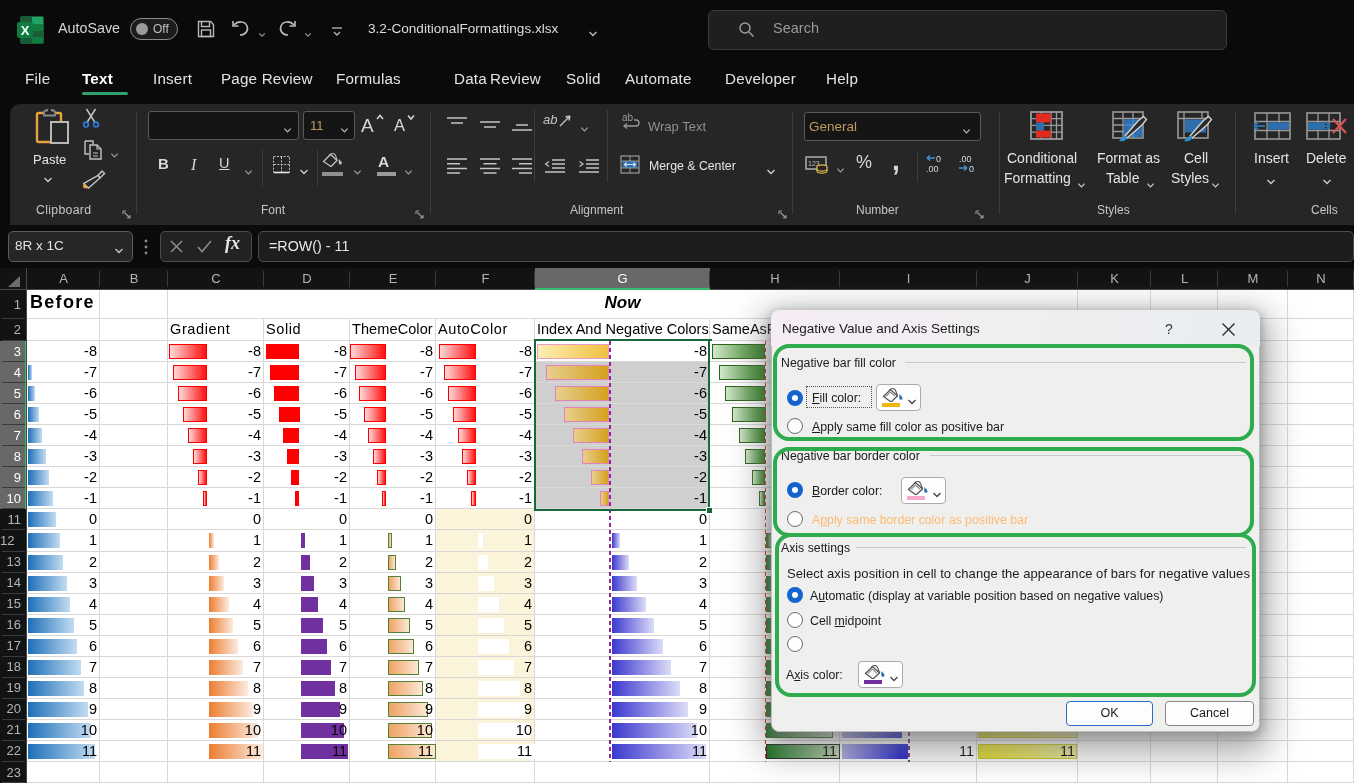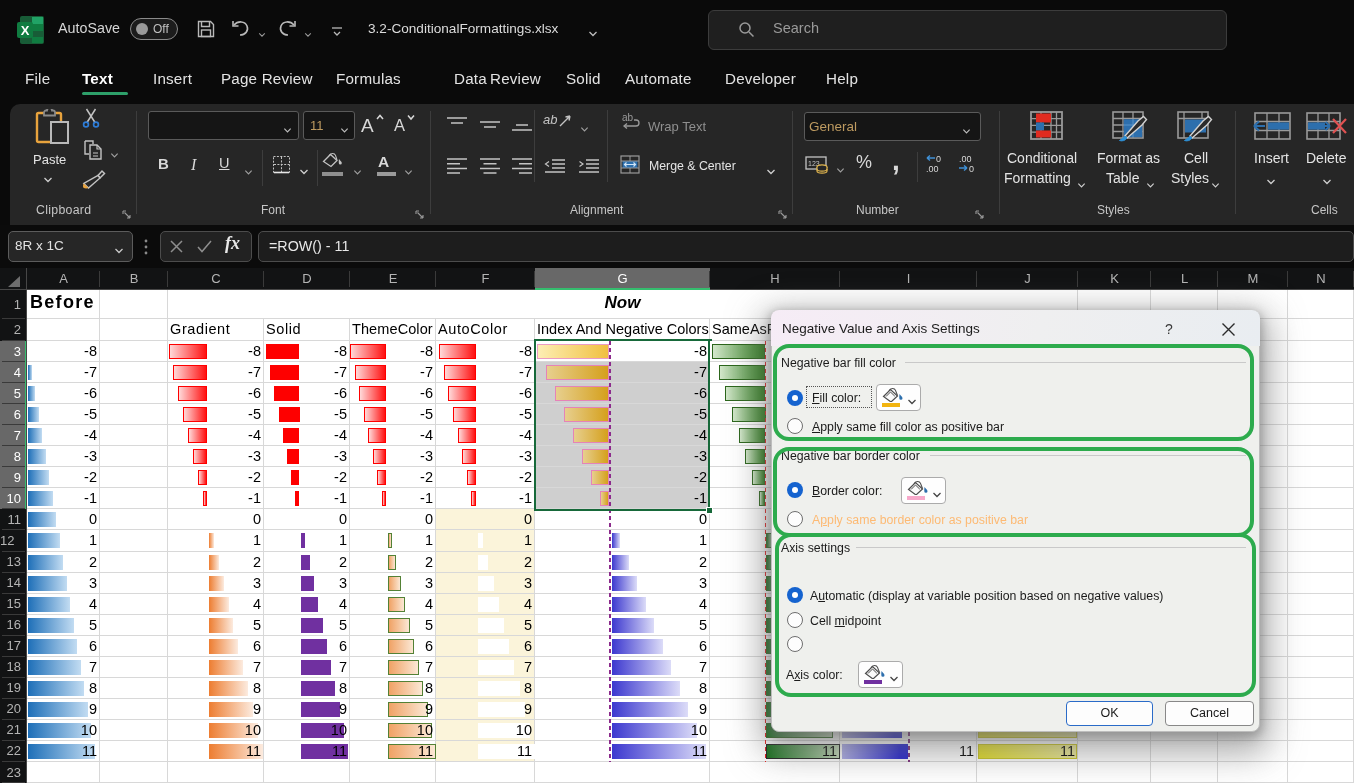--- a/index.html
+++ b/index.html
@@ -776,20 +776,21 @@
 <path d="M18.5 7 C19.8 9 21.5 9.6 21.5 11.2 A1.6 1.6 0 0 1 18.3 11.2 C18.3 9.8 18.2 8.6 18.5 7 Z" fill="#2d6fad"></path>
 </svg></div>
 <div style="position:absolute;left:907px;top:496px;width:18px;height:4px;background:#f7a8ca;"></div>
 <div style="position:absolute;left:932px;top:486px;width:10px;height:10px;"><svg width="10" height="10" viewBox="0 0 10 10">
         <path d="M1.5 3 L5 6.5 L8.5 3" fill="none" stroke="#444" stroke-width="1.3"></path>
       </svg></div>
 <div style="position:absolute;left:787px;top:511px;width:16px;height:16px;border-radius:50%;background:#fdfdfd;border:1.6px solid #6e6e6e;"></div>
 <div style="position:absolute;left:812px;top:513px;font-size:12.3px;color:#fdba74;white-space:nowrap;line-height:1.2;">A<span style="text-decoration:underline;">p</span>ply same border color as positive bar</div>
 <div style="position:absolute;left:781px;top:541px;font-size:12.3px;color:#1b1b1b;white-space:nowrap;line-height:1.2;">Axis settings</div>
 <div style="position:absolute;left:856px;top:547px;width:390px;height:1px;background:#c9c9c9;"></div>
+<div style="position:absolute;left:787px;top:566px;font-size:13px;color:#1b1b1b;white-space:nowrap;line-height:1.2;letter-spacing:0.05px;">Select axis position in cell to change the appearance of bars for negative values</div>
 <div style="position:absolute;left:787px;top:587px;width:16px;height:16px;border-radius:50%;background:#1563cf;"></div>
 <div style="position:absolute;left:792px;top:592px;width:6px;height:6px;border-radius:50%;background:#fff;"></div>
 <div style="position:absolute;left:810px;top:589px;font-size:12.3px;color:#1b1b1b;white-space:nowrap;line-height:1.2;">A<span style="text-decoration:underline;">u</span>tomatic (display at variable position based on negative values)</div>
 <div style="position:absolute;left:787px;top:612px;width:16px;height:16px;border-radius:50%;background:#fdfdfd;border:1.6px solid #6e6e6e;"></div>
 <div style="position:absolute;left:810px;top:614px;font-size:12.3px;color:#1b1b1b;white-space:nowrap;line-height:1.2;">Cell <span style="text-decoration:underline;">m</span>idpoint</div>
 <div style="position:absolute;left:787px;top:636px;width:16px;height:16px;border-radius:50%;background:#fdfdfd;border:1.6px solid #6e6e6e;"></div>
 <div style="position:absolute;left:786px;top:668px;font-size:12.3px;color:#1b1b1b;white-space:nowrap;line-height:1.2;">A<span style="text-decoration:underline;">x</span>is color:</div>
 <div style="position:absolute;left:858px;top:661px;width:45px;height:27px;background:#fefefe;border:1px solid #ababab;border-radius:4px;"></div>
 <div style="position:absolute;left:863px;top:664px;width:24px;height:15px;"><svg width="24" height="15" viewBox="0 0 24 15">
 <path d="M2.5 9.5 L9.5 2.5 L16.5 9 L10 15 Z" fill="#fbfbfb" stroke="#4d4d4d" stroke-width="1.2"></path>

